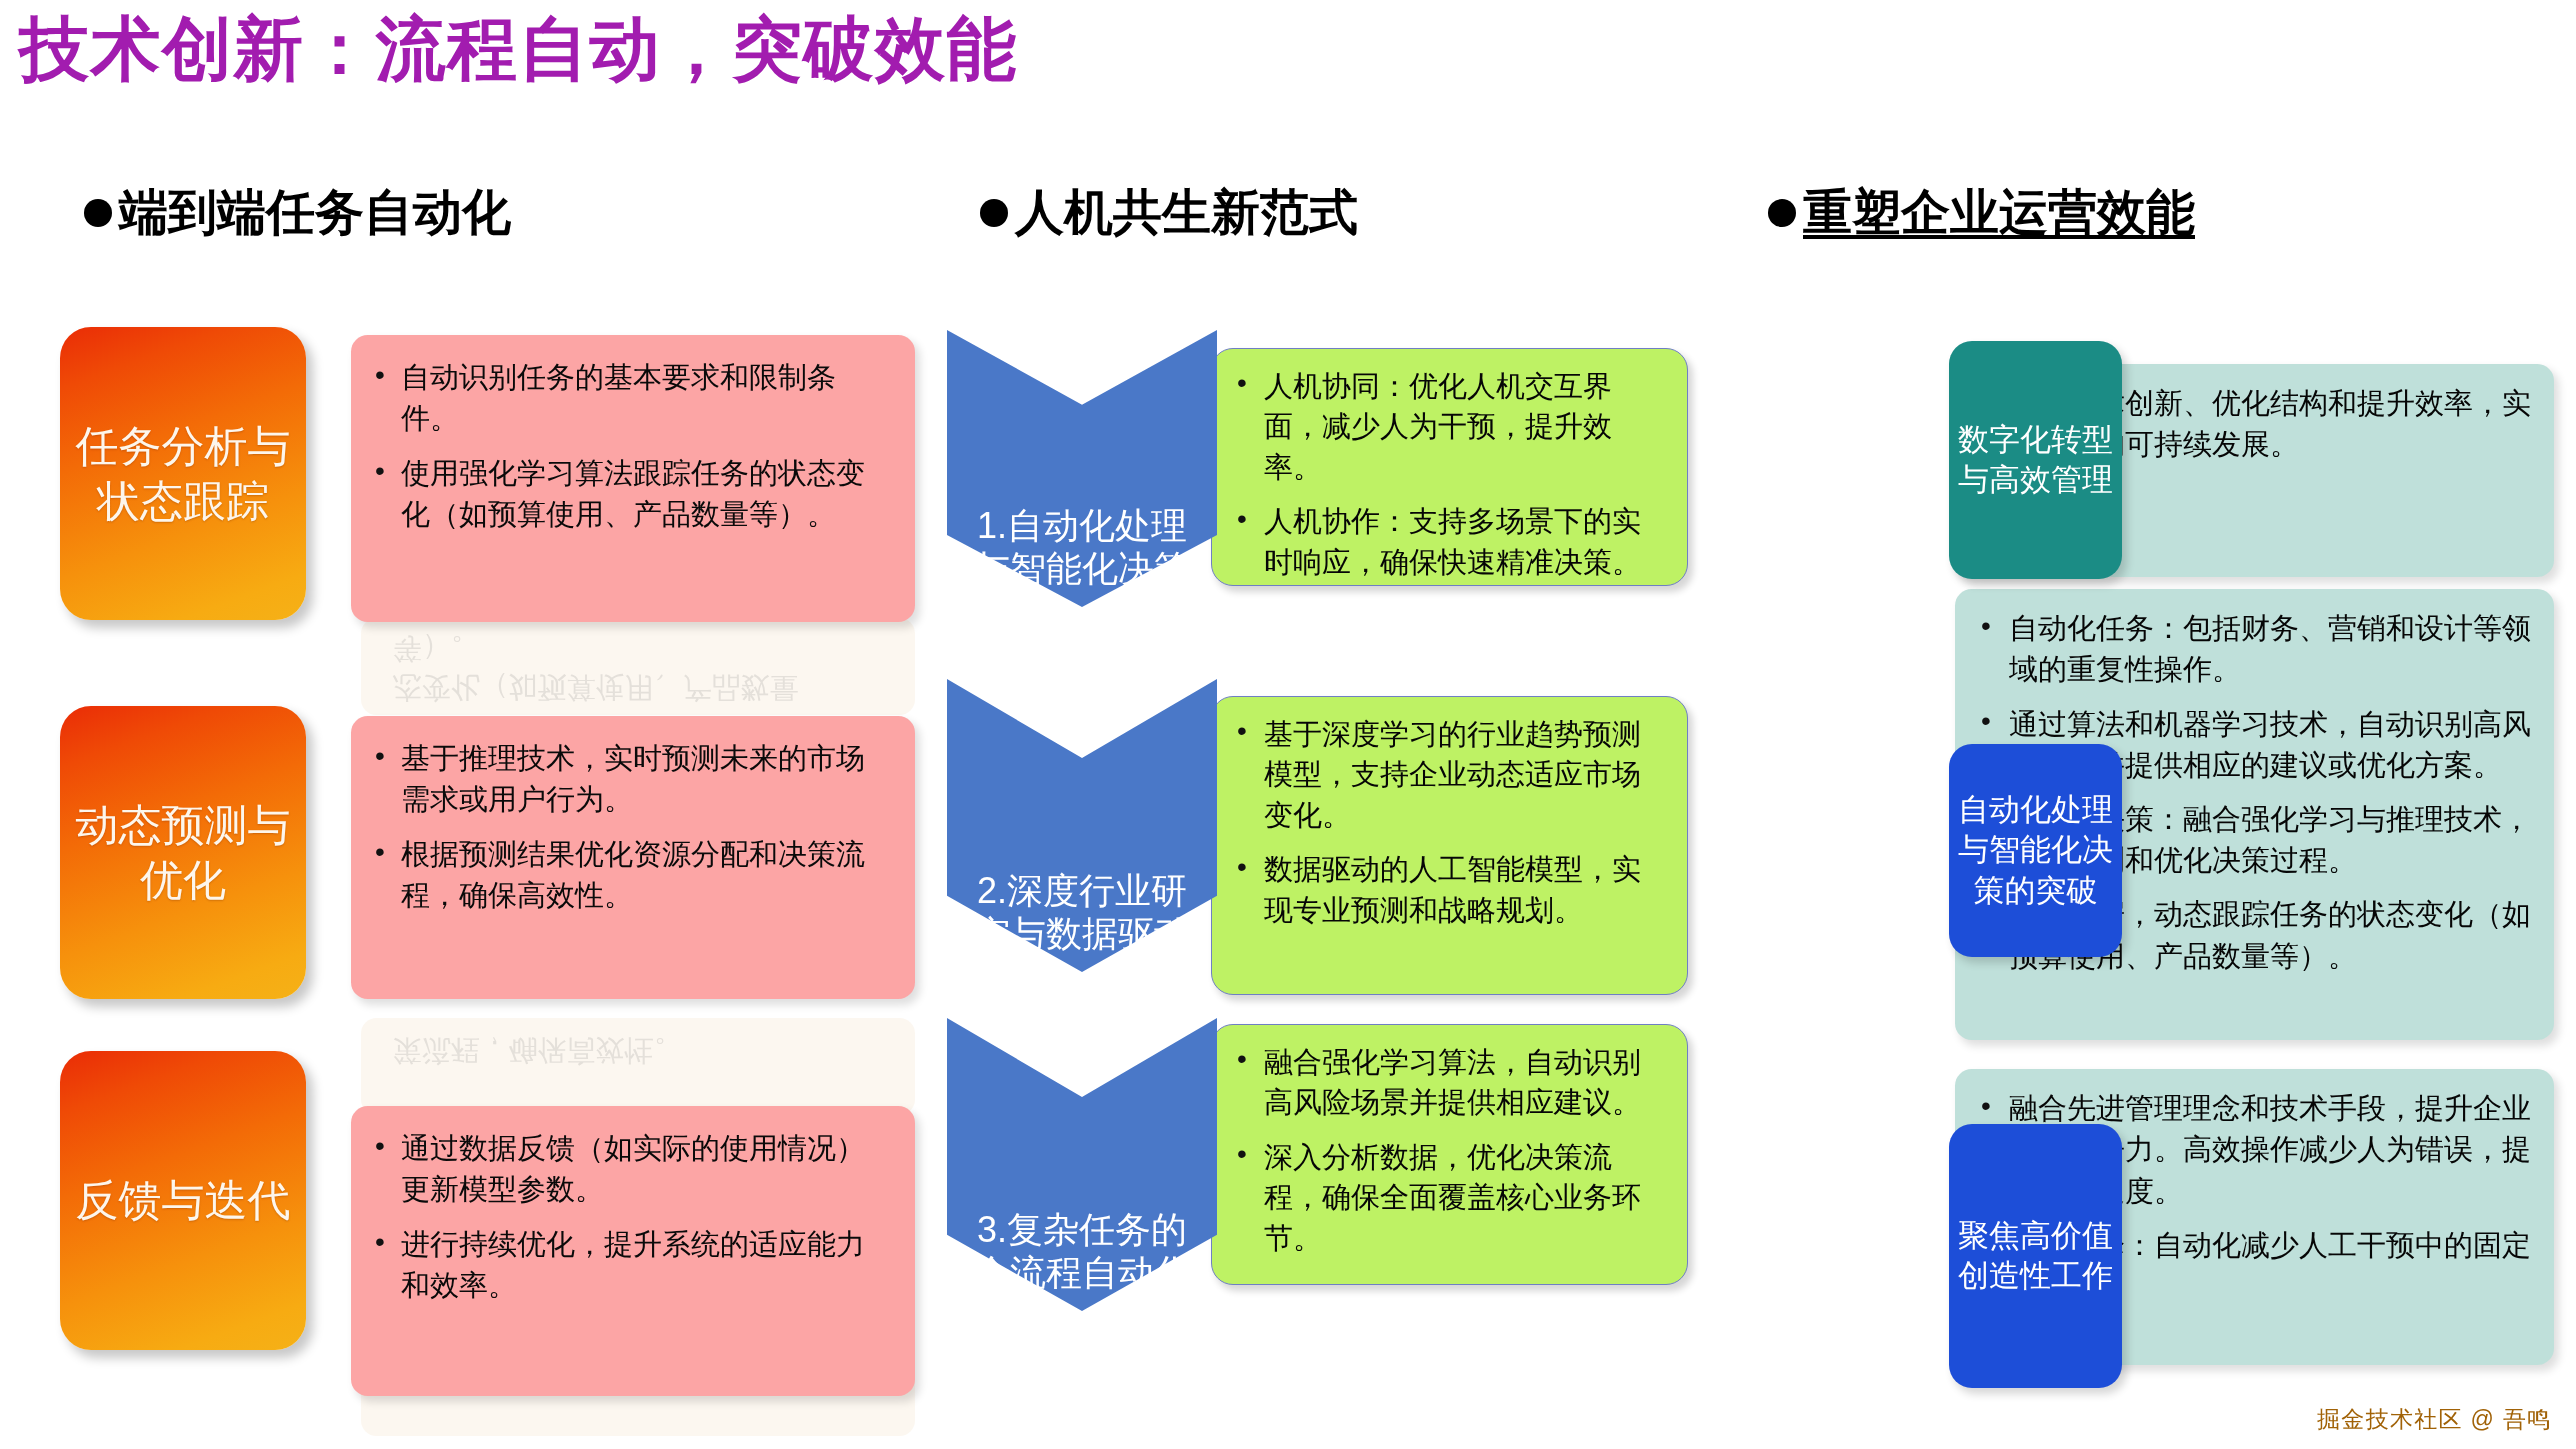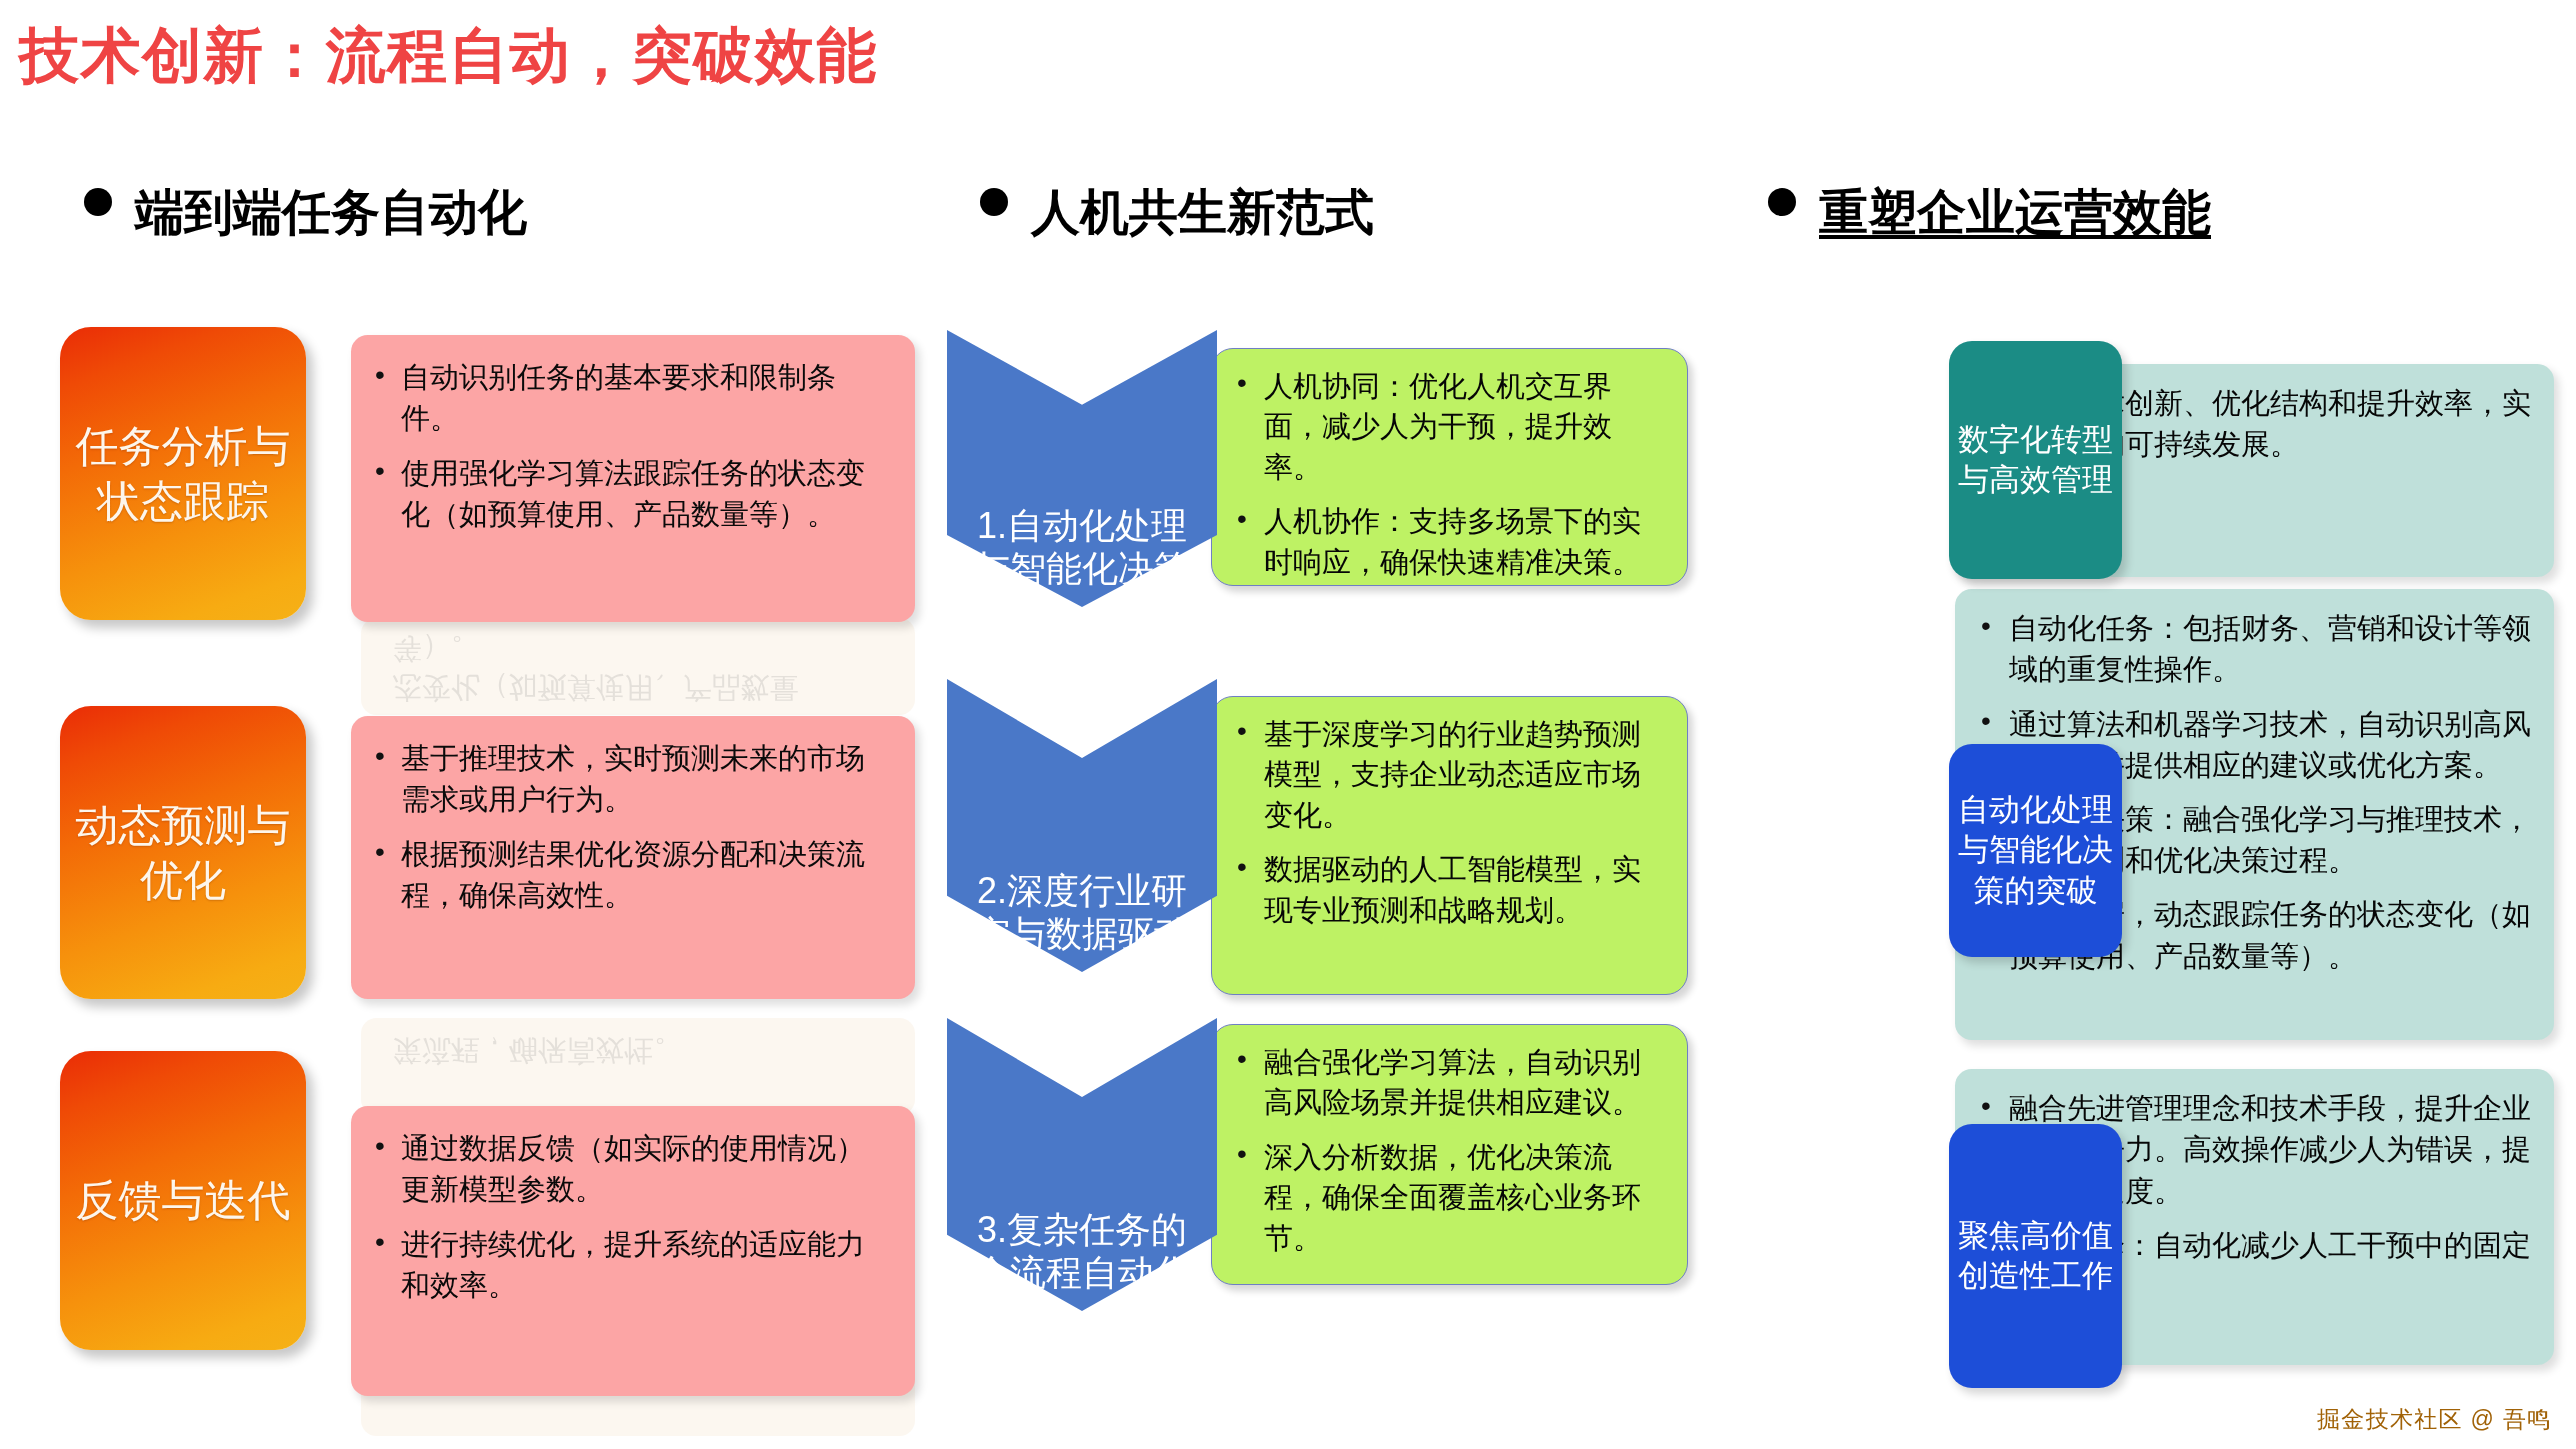--- a/index.html
+++ b/index.html
@@ -8,34 +8,34 @@
     background: #ffffff;
     font-family: "Liberation Sans", "DejaVu Sans", sans-serif;
     overflow: hidden;
   }
   .slide { position: relative; width: 2576px; height: 1449px; background: #fff; }
 
   
   .title {
     position: absolute;
     left: 19.3px; top: 9px;
-    font-size: 60px;
+    font-size: 70px;
     font-weight: bold;
     letter-spacing: 1.3px;
-    color: #ef4444;
+    color: #a21caf;
     white-space: nowrap;
     line-height: 1.15;
-    margin-top: 12px;
   }
 
   
   .sec-head {
     position: absolute;
     display: flex;
-    gap: 23px;
+    align-items: center;
+    gap: 7px;
     white-space: nowrap;
   }
   .sec-bullet {
     width: 28px; height: 28px;
     border-radius: 50%;
     background: #000;
     flex: none;
     display: block;
   }
   .sec-label {

